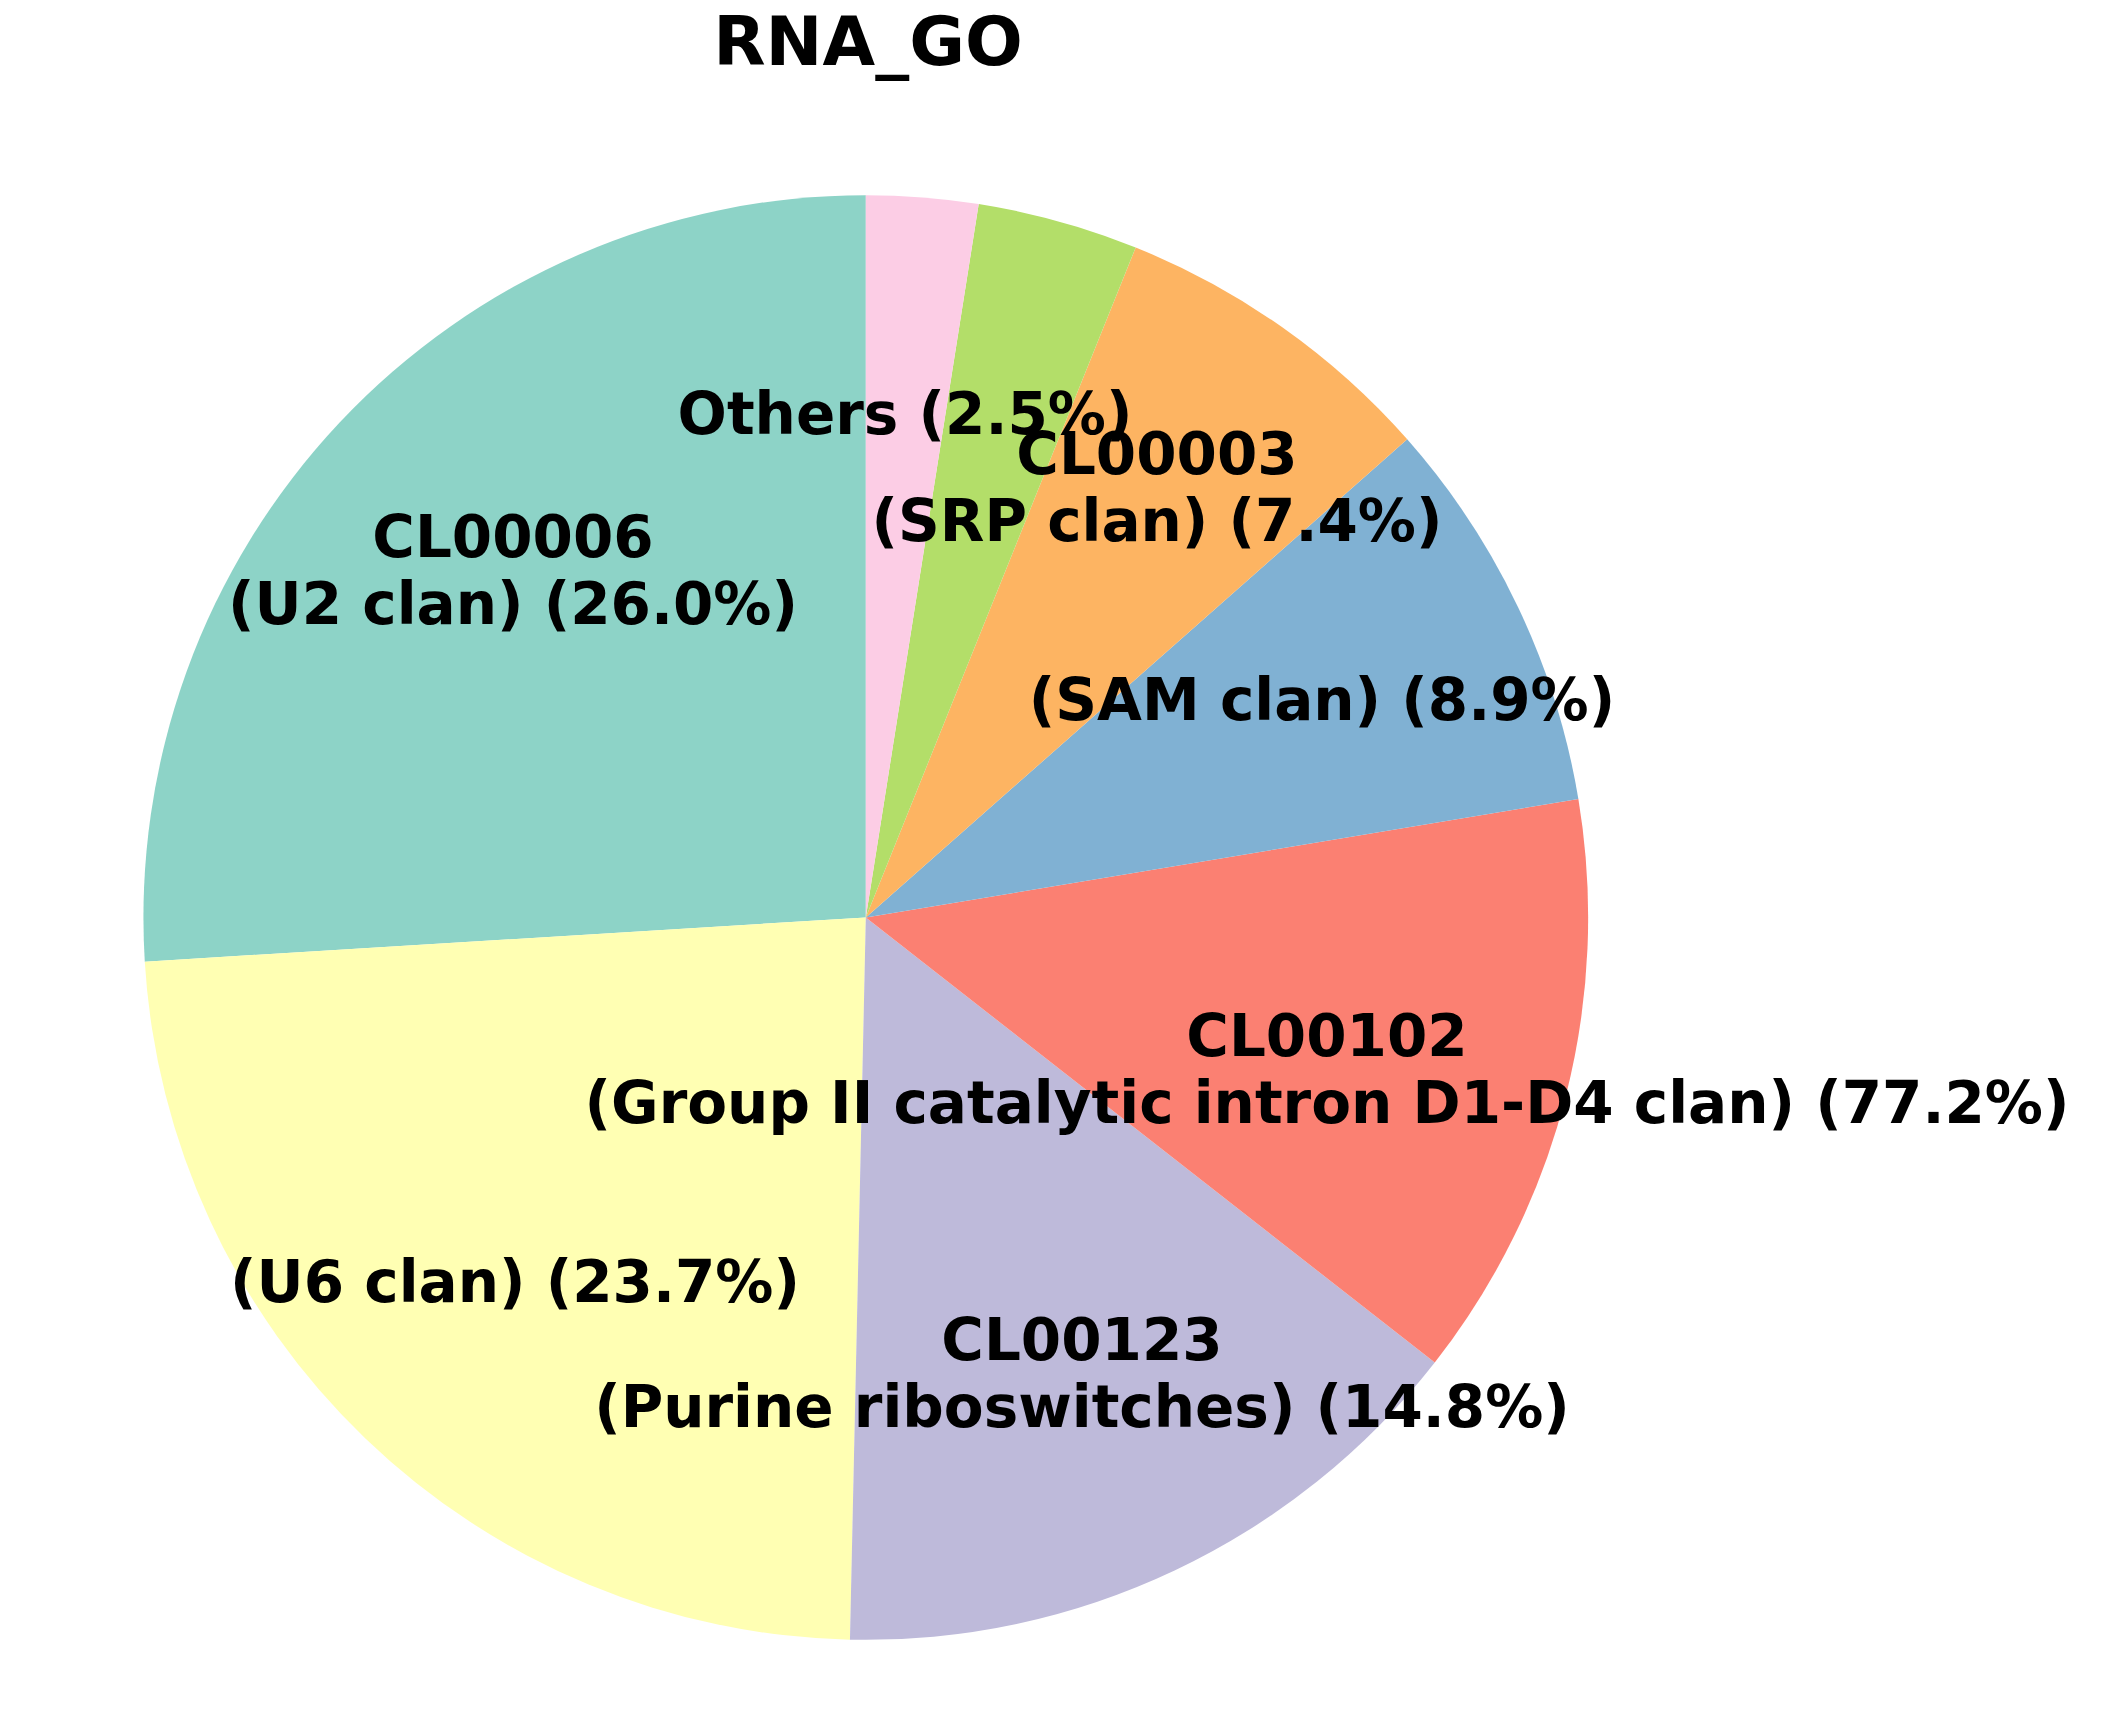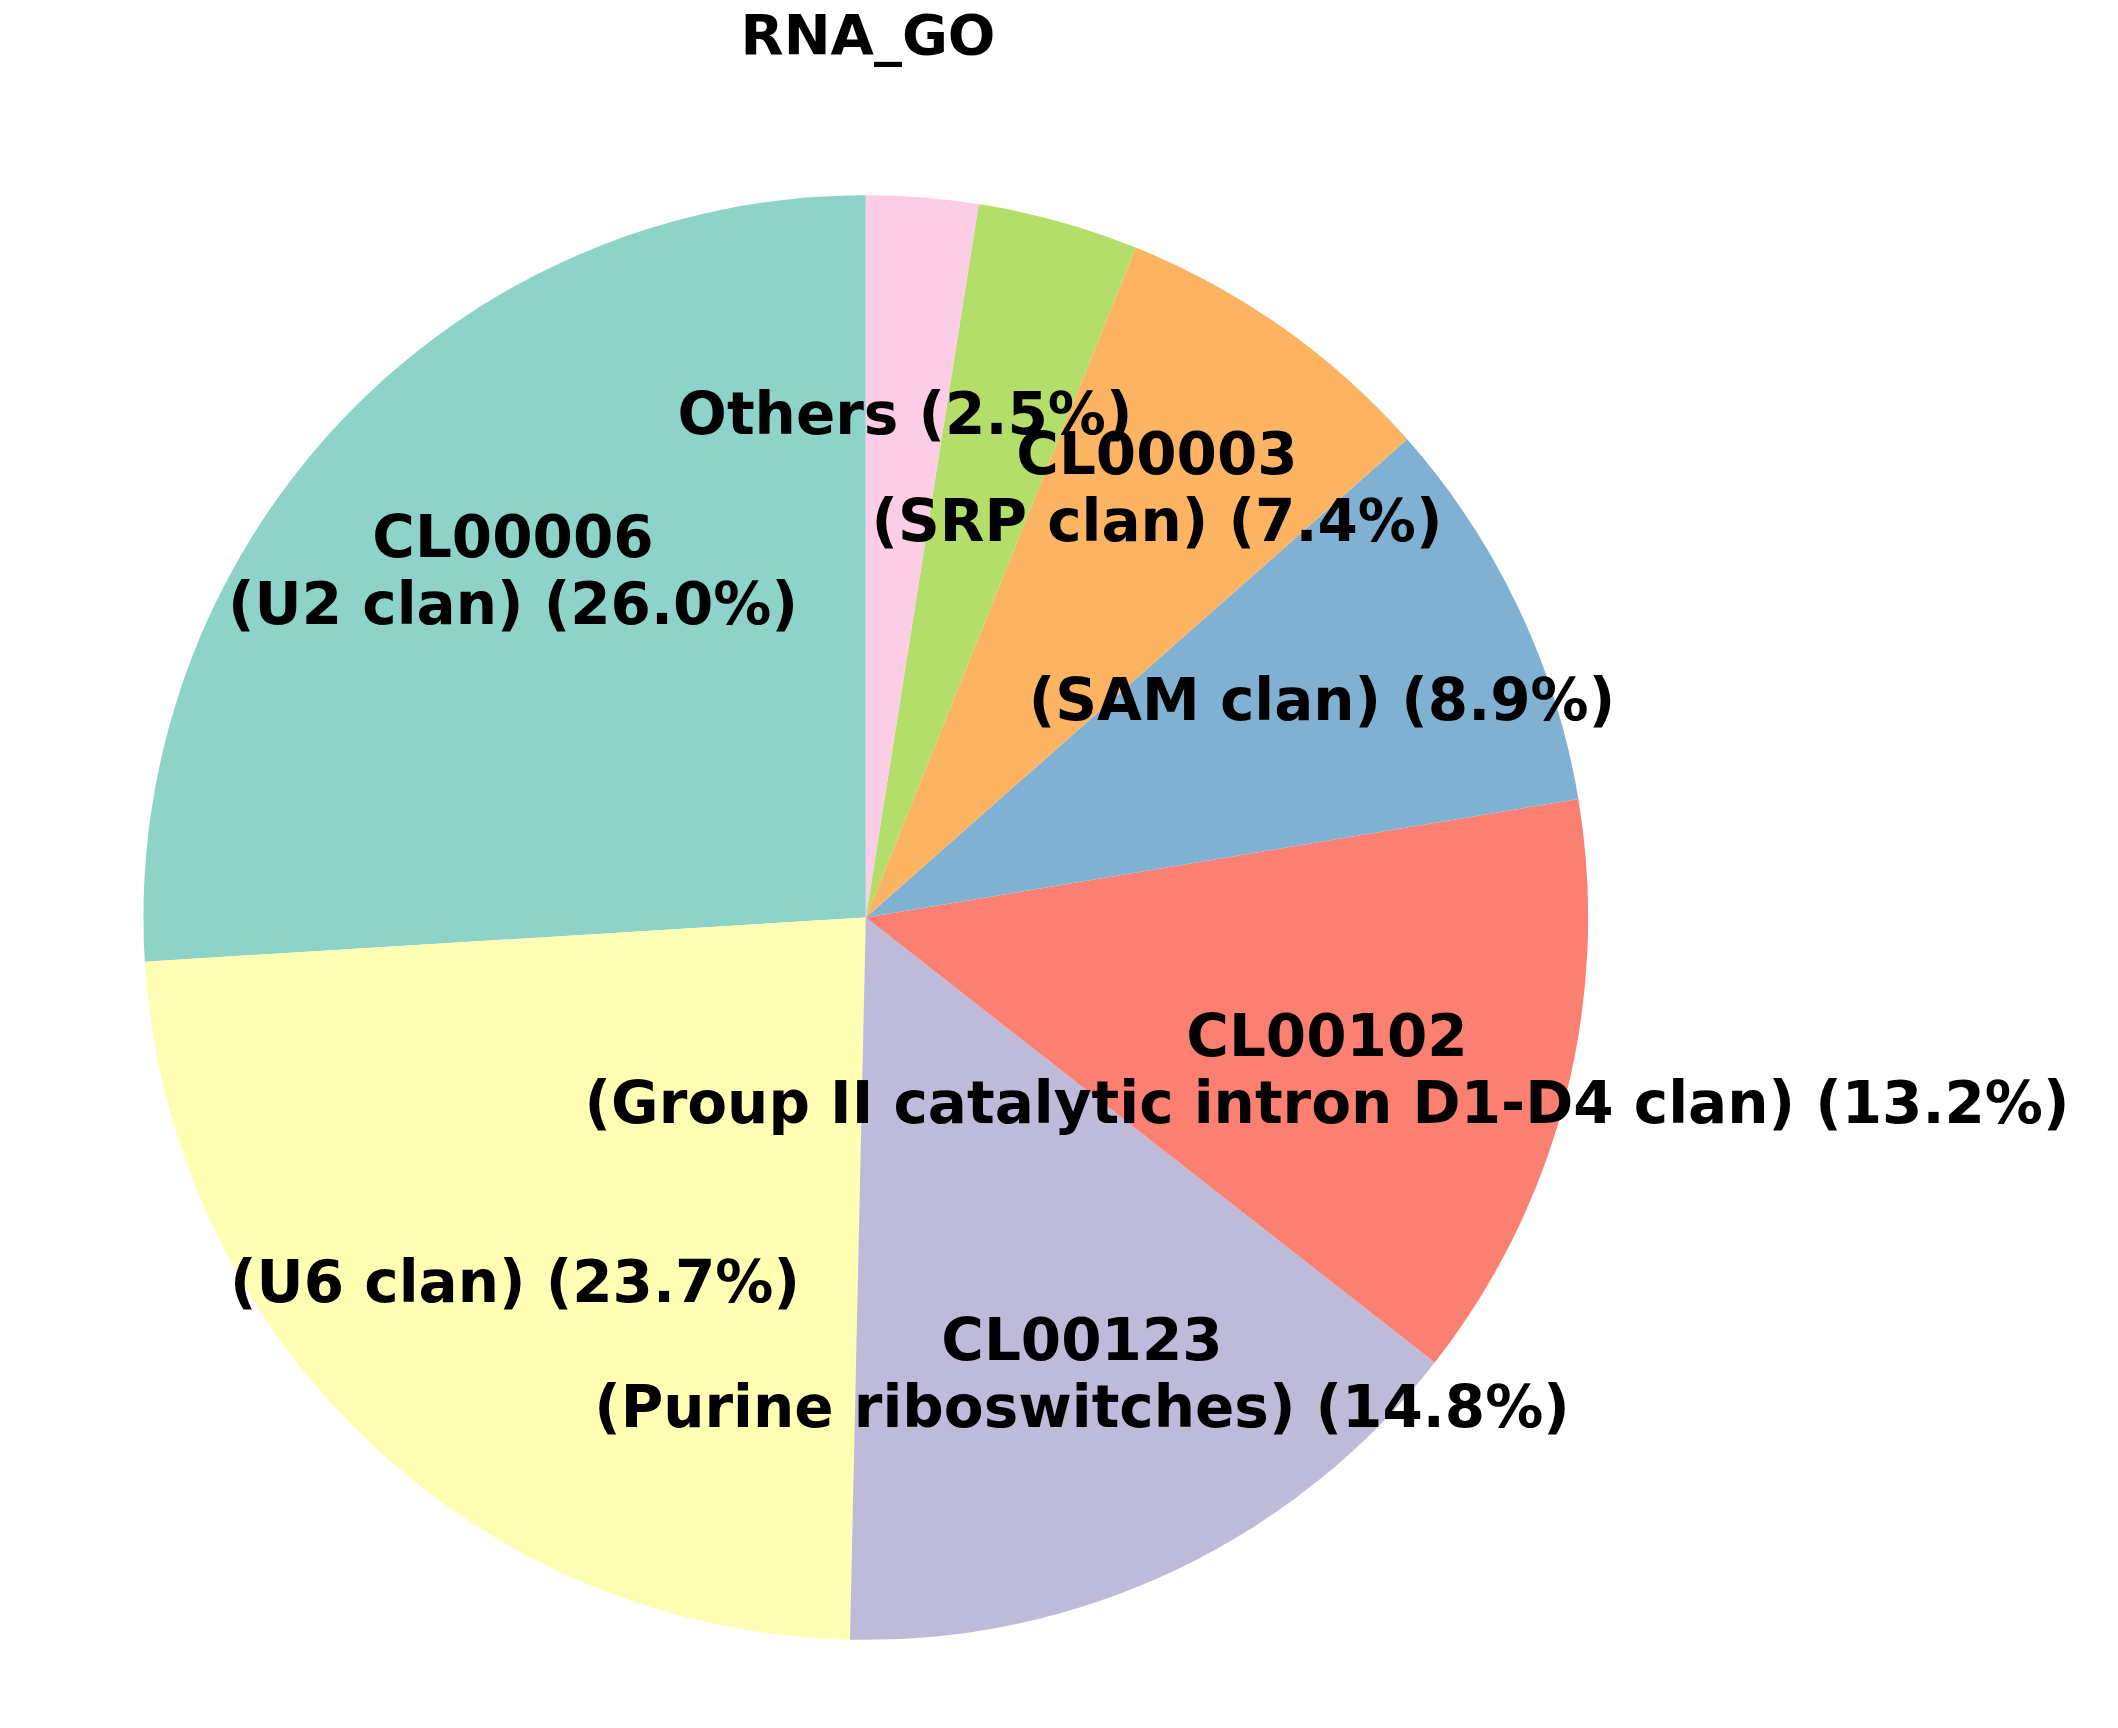--- a/index.html
+++ b/index.html
@@ -10,21 +10,21 @@
     background: #ffffff;
     overflow: hidden;
     font-family: "DejaVu Sans", "Liberation Sans", sans-serif;
   }
   #pie-svg { position: absolute; left: 0; top: 0; }
   #chart-title {
     position: absolute;
     left: 868px;
     top: 5.8px;
     transform: translateX(-50%);
-    font-size: 56px;
+    font-size: 68px;
     font-weight: bold;
     color: #000000;
     line-height: 1.05;
     white-space: nowrap;
   }
   .slice-label {
     position: absolute;
     transform: translate(-50%, -50%);
     text-align: center;
     font-size: 58px;
@@ -56,21 +56,21 @@
   </div>
       <div class="slice-label" style="left: 515px; top: 1282px;">
     <div class="label-line2">(U6 clan) (23.7%)</div>
   </div>
       <div class="slice-label" style="left: 1082px; top: 1374px;">
     <div class="label-line1">CL00123</div>
     <div class="label-line2">(Purine riboswitches) (14.8%)</div>
   </div>
       <div class="slice-label" style="left: 1327px; top: 1042px; margin-top: 28px;">
     <div class="label-line1">CL00102</div>
-    <div class="label-line2">(Group II catalytic intron D1-D4 clan) (13.2%)</div>
+    <div class="label-line2">(Group II catalytic intron D1-D4 clan) (77.2%)</div>
   </div>
       <div class="slice-label" style="left: 1322px; top: 700px;">
     <div class="label-line2">(SAM clan) (8.9%)</div>
   </div>
       <div class="slice-label" style="left: 1157px; top: 488px;">
     <div class="label-line1">CL00003</div>
     <div class="label-line2">(SRP clan) (7.4%)</div>
   </div>
       <div class="slice-label" style="left: 1000px; top: 430px;">
   </div>

